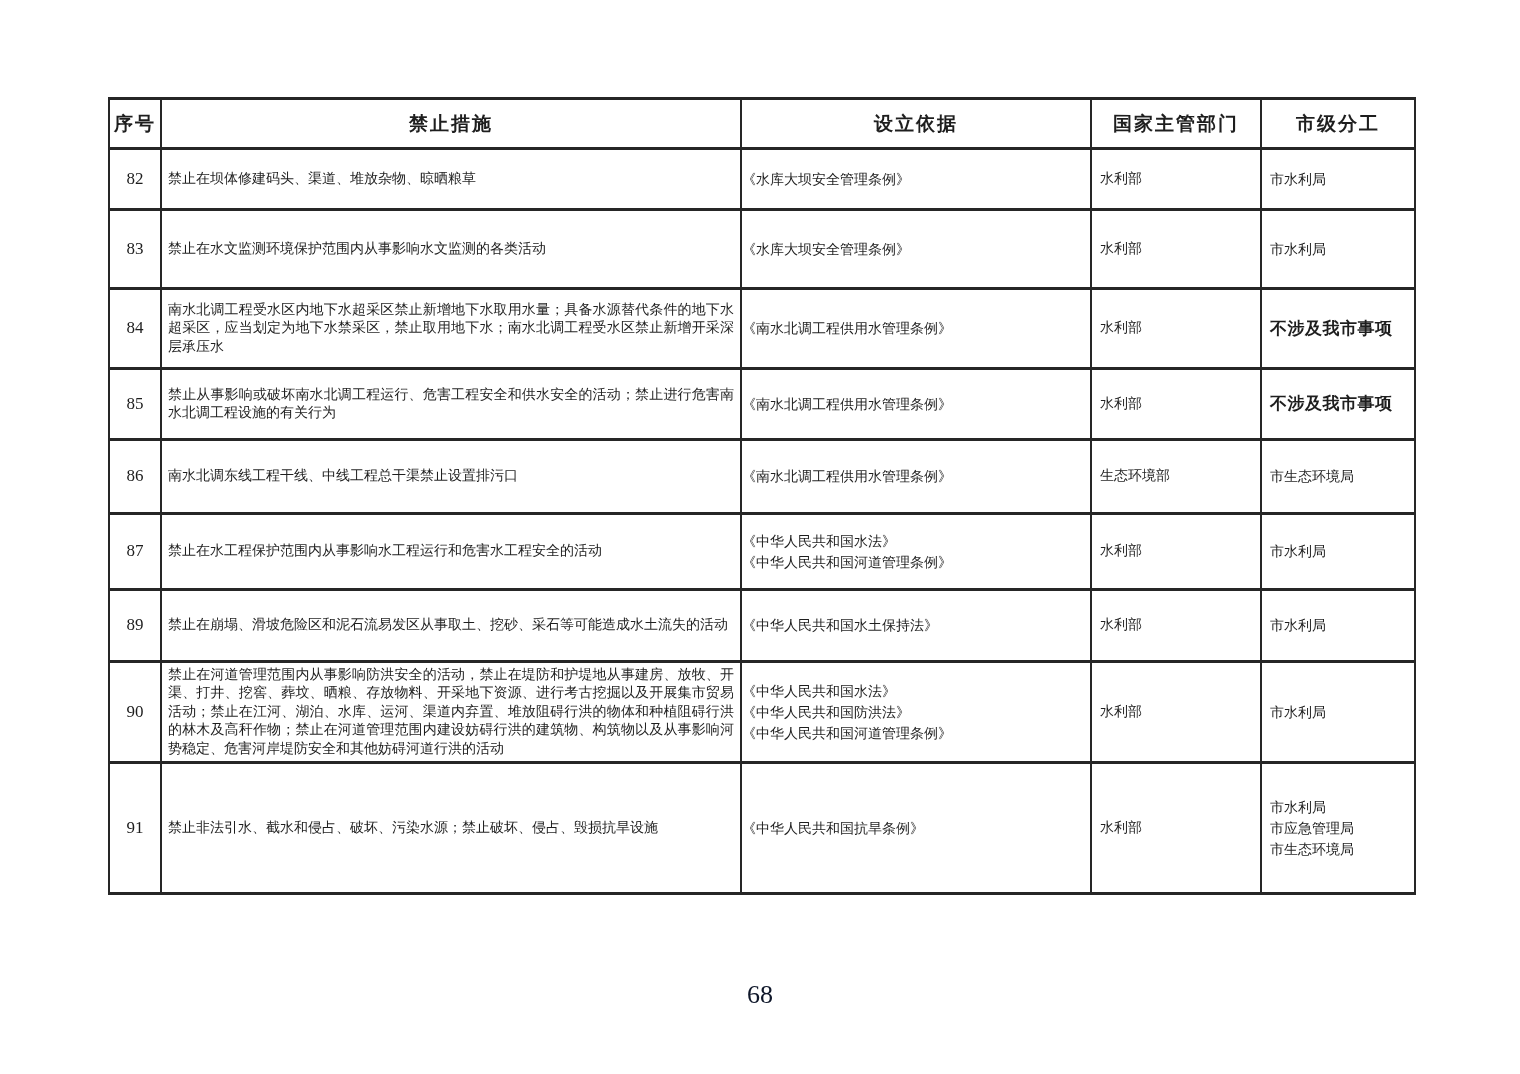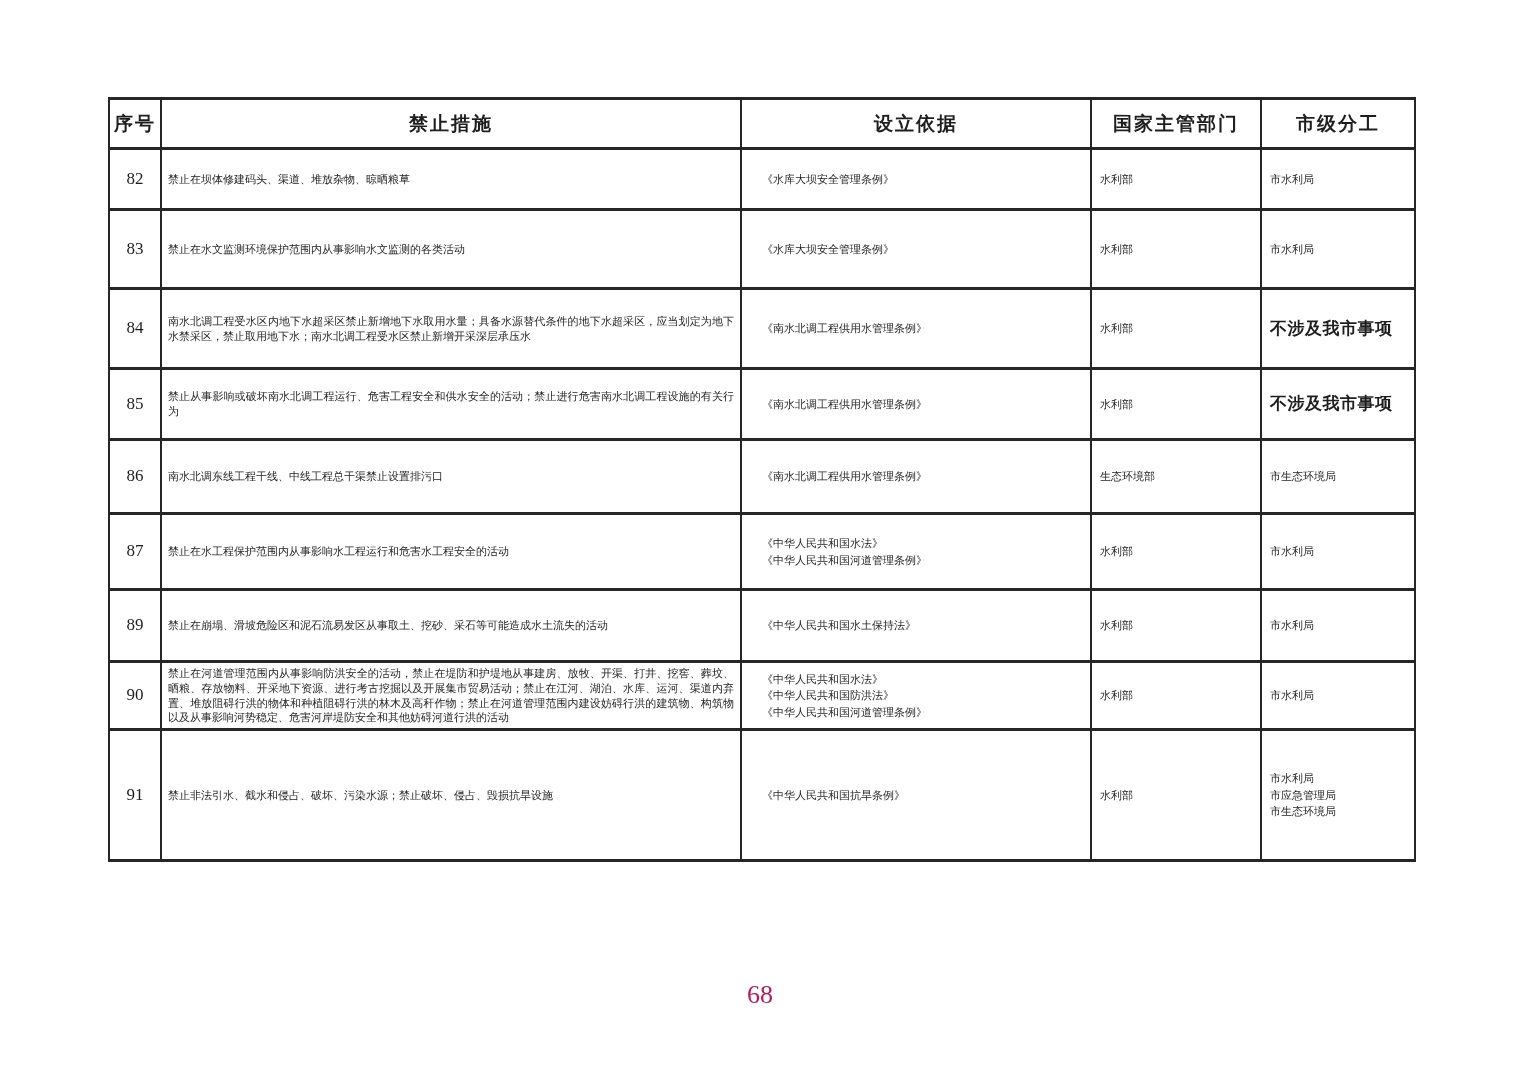--- a/index.html
+++ b/index.html
@@ -35,34 +35,34 @@
     vertical-align: middle;
   }
   thead th {
     height: 50px;
     font-size: 19px;
     font-weight: bold;
     text-align: center;
     letter-spacing: 2px;
   }
   tbody td {
-    font-size: 11px;
+    font-size: 14px;
     line-height: 1.32;
   }
   td.c-idx {
     text-align: center;
     font-size: 17px;
   }
   td.c-measure {
     text-align: justify;
     text-justify: inter-ideograph;
     padding: 3px 6px;
   }
   td.c-basis {
-    padding: 3px 20px;
+    padding: 3px 0;
     white-space: pre-line;
     line-height: 1.5;
   }
   td.c-national {
     padding: 13px 8px;
   }
   td.c-city {
     padding: 0 8px;
     white-space: pre-line;
     line-height: 1.5;
@@ -84,21 +84,21 @@
   tbody tr:nth-child(9)  { height: 131px; }
   tbody tr:nth-child(10) { height: 71px; }
 
   .page-number {
     position: absolute;
     left: 0;
     right: 0;
     top: 980px;
     text-align: center;
     font-size: 26px;
-    color: #be185d;
+    color: #0f172a;
   }
 </style>
 </head>
 <body>
 
 <div class="page">
 
   <table class="prohibition-table">
     <colgroup>
       <col class="w-idx">

